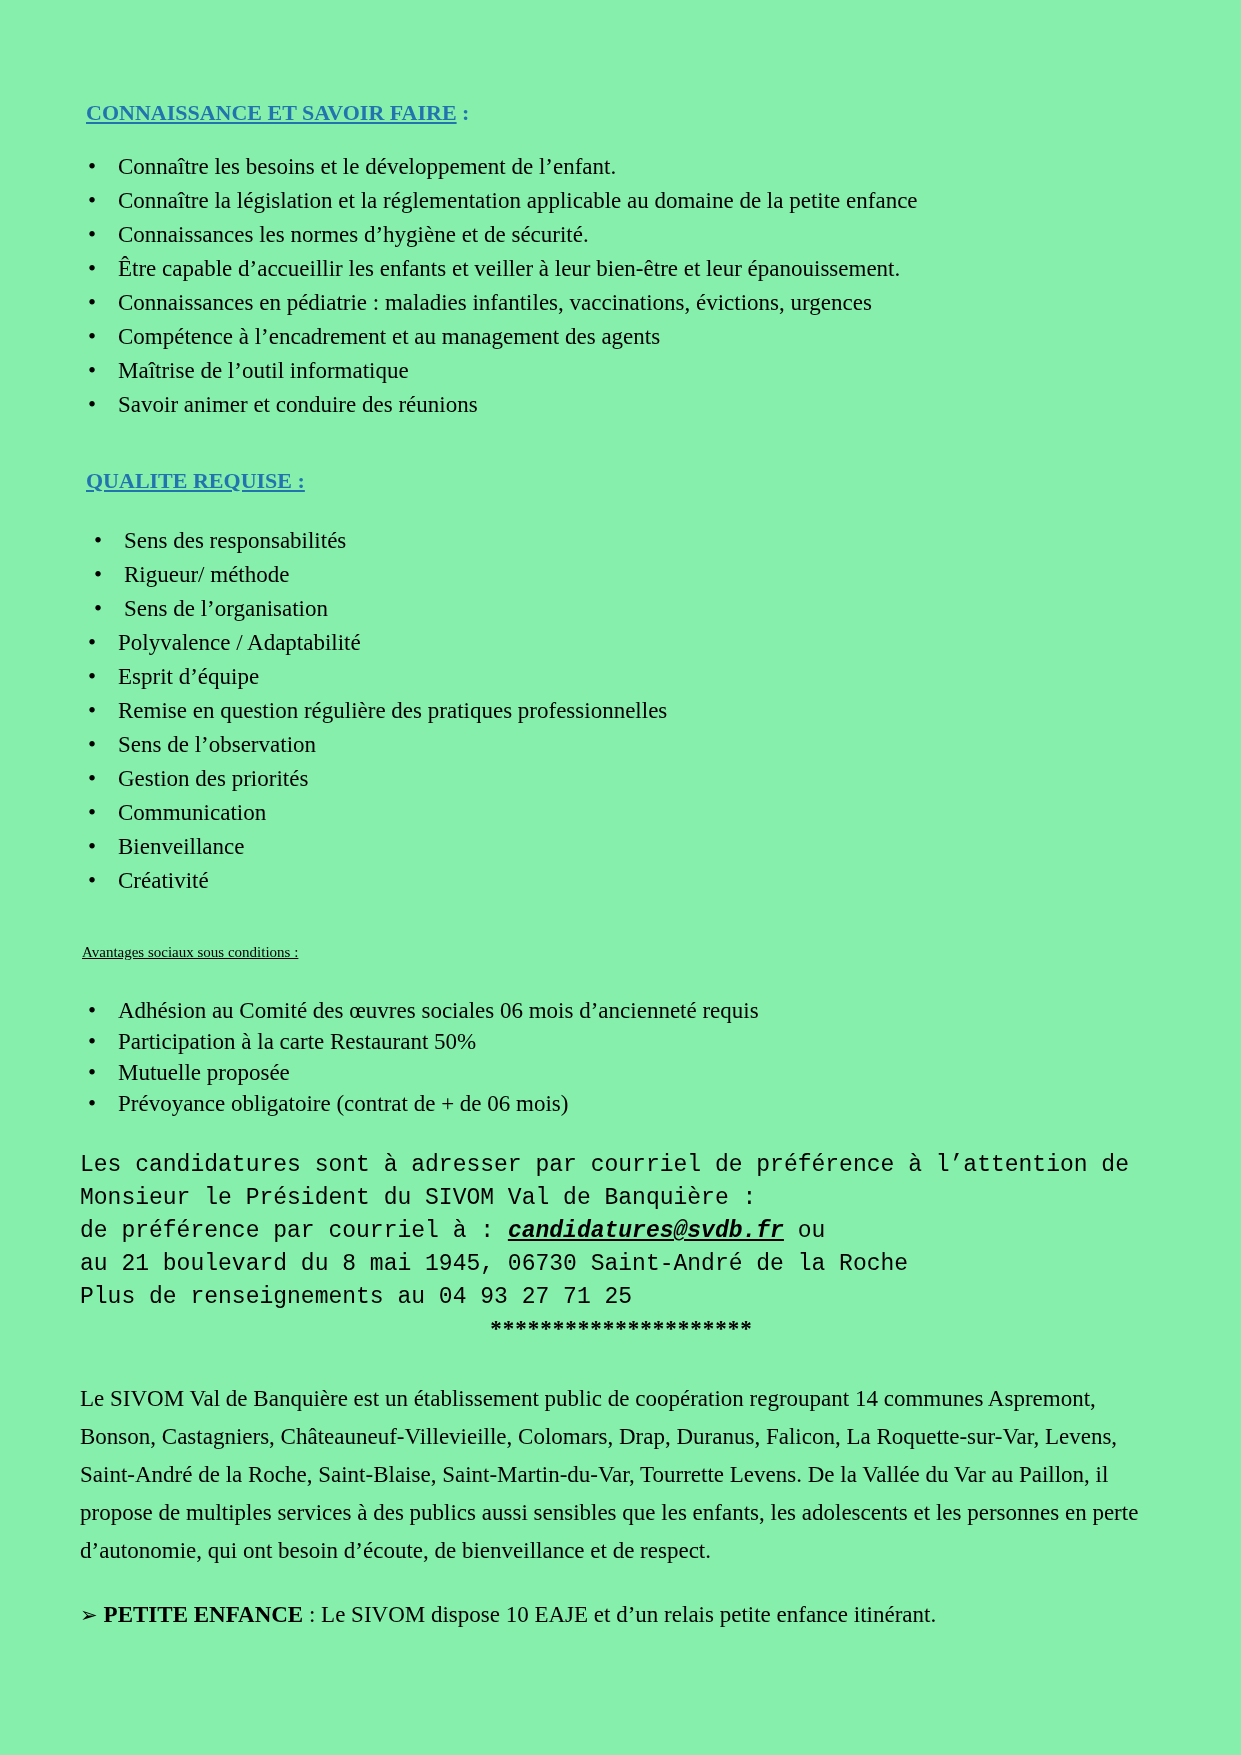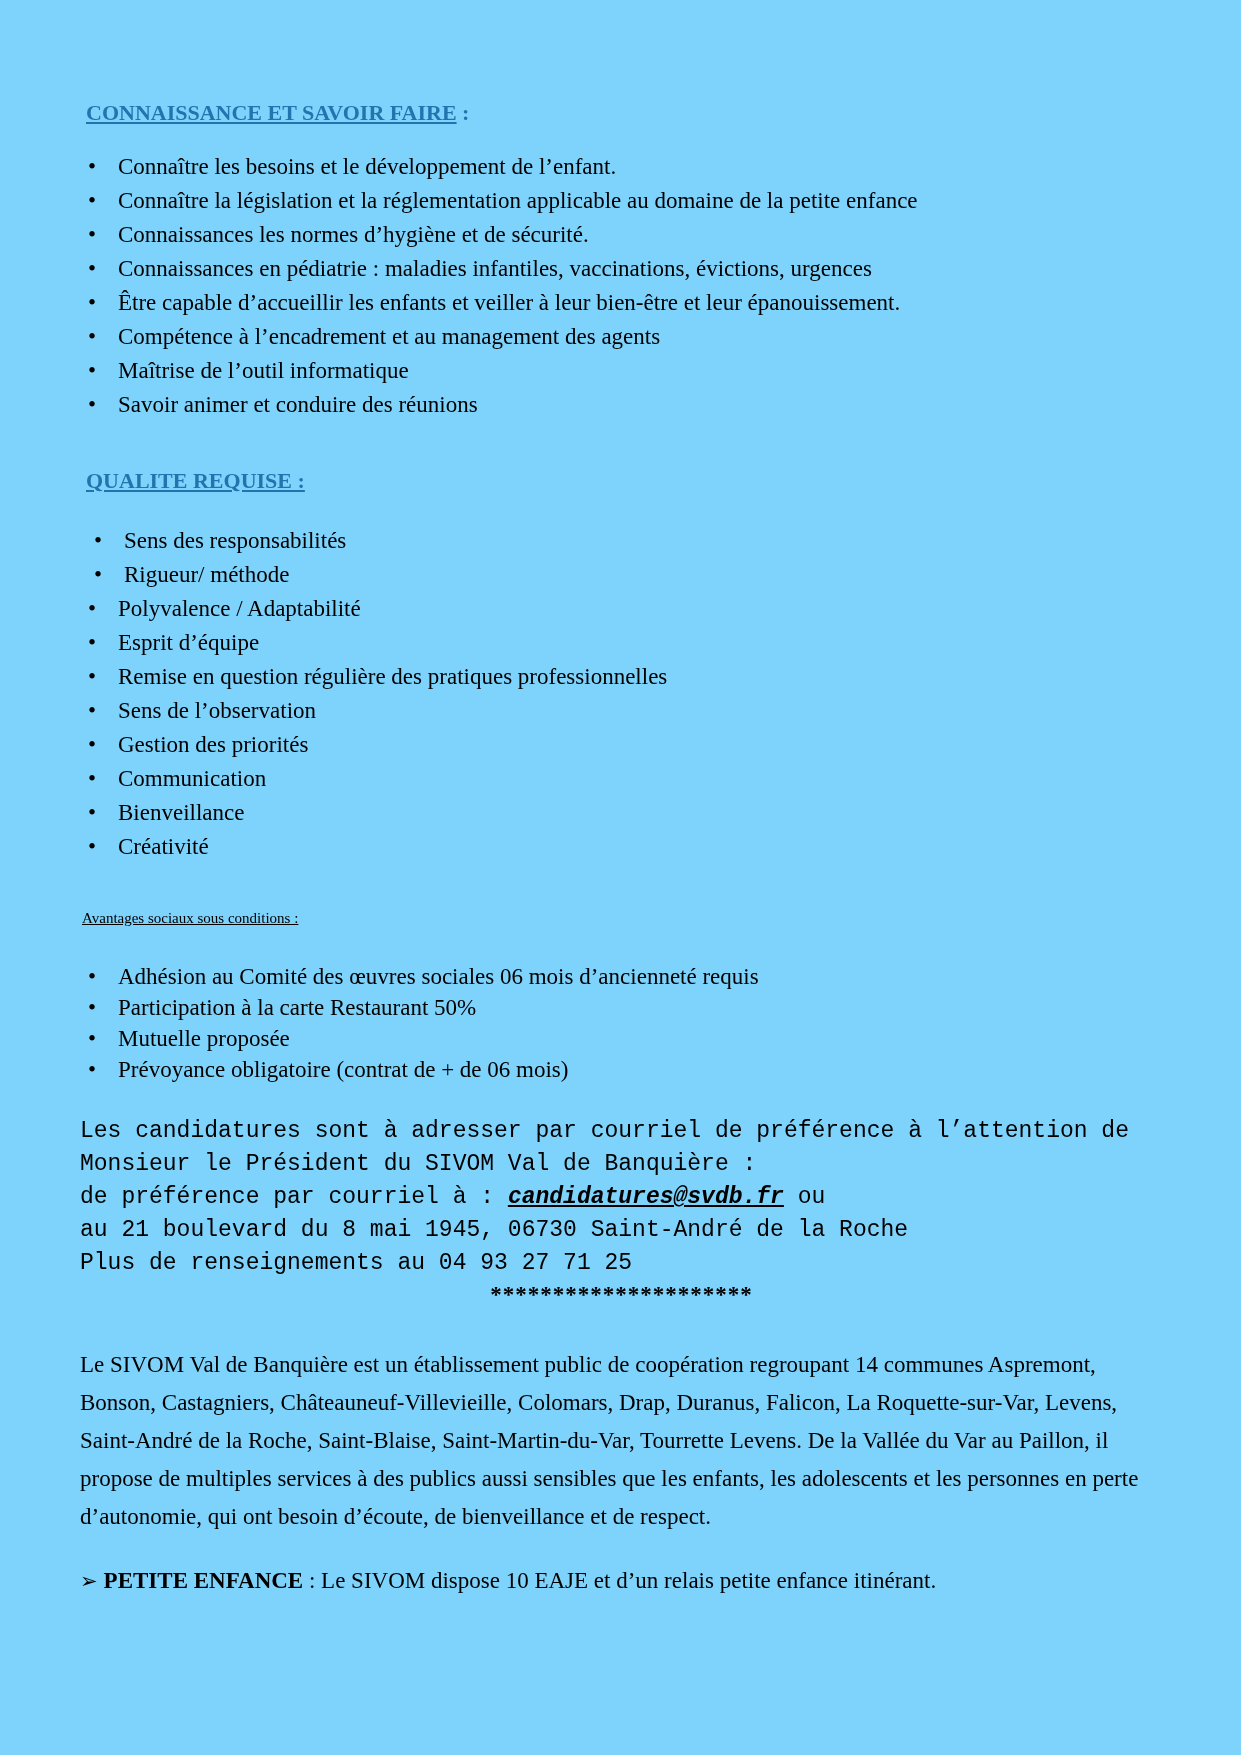--- a/index.html
+++ b/index.html
@@ -4,21 +4,21 @@
 <style>
   html, body {
     margin: 0;
     padding: 0;
     background: #ffffff;
   }
   .page {
     position: relative;
     width: 1241px;
     height: 1755px;
-    background: #7dd3fc;
+    background: #86efac;
     font-family: "Liberation Serif", "DejaVu Serif", serif;
     color: #000000;
     font-size: 23px;
     overflow: hidden;
     box-sizing: border-box;
     padding: 100px 78px 0 80px;
   }
   .heading-blue {
     color: #2274AE;
     font-weight: bold;
@@ -97,34 +97,35 @@
 <div class="page">
 
   <h1 class="heading-blue">
     <span class="u">CONNAISSANCE ET SAVOIR FAIRE</span><span> :</span>
   </h1>
 
   <ul class="doc-list">
     <li>Connaître les besoins et le développement de l’enfant.</li>
     <li>Connaître la législation et la réglementation applicable au domaine de la petite enfance</li>
     <li>Connaissances les normes d’hygiène et de sécurité.</li>
+    <li>Être capable d’accueillir les enfants et veiller à leur bien-être et leur épanouissement.</li>
     <li>Connaissances en pédiatrie : maladies infantiles, vaccinations, évictions, urgences</li>
-    <li>Être capable d’accueillir les enfants et veiller à leur bien-être et leur épanouissement.</li>
     <li>Compétence à l’encadrement et au management des agents</li>
     <li>Maîtrise de l’outil informatique</li>
     <li>Savoir animer et conduire des réunions</li>
   </ul>
 
   <h2 class="heading-blue">
     <span class="u">QUALITE REQUISE :</span>
   </h2>
 
   <ul class="doc-list">
     <li class="indent-sm">Sens des responsabilités</li>
     <li class="indent-sm">Rigueur/ méthode</li>
+    <li class="indent-sm">Sens de l’organisation</li>
     <li>Polyvalence / Adaptabilité</li>
     <li>Esprit d’équipe</li>
     <li>Remise en question régulière des pratiques professionnelles</li>
     <li>Sens de l’observation</li>
     <li>Gestion des priorités</li>
     <li>Communication</li>
     <li>Bienveillance</li>
     <li>Créativité</li>
   </ul>
 

